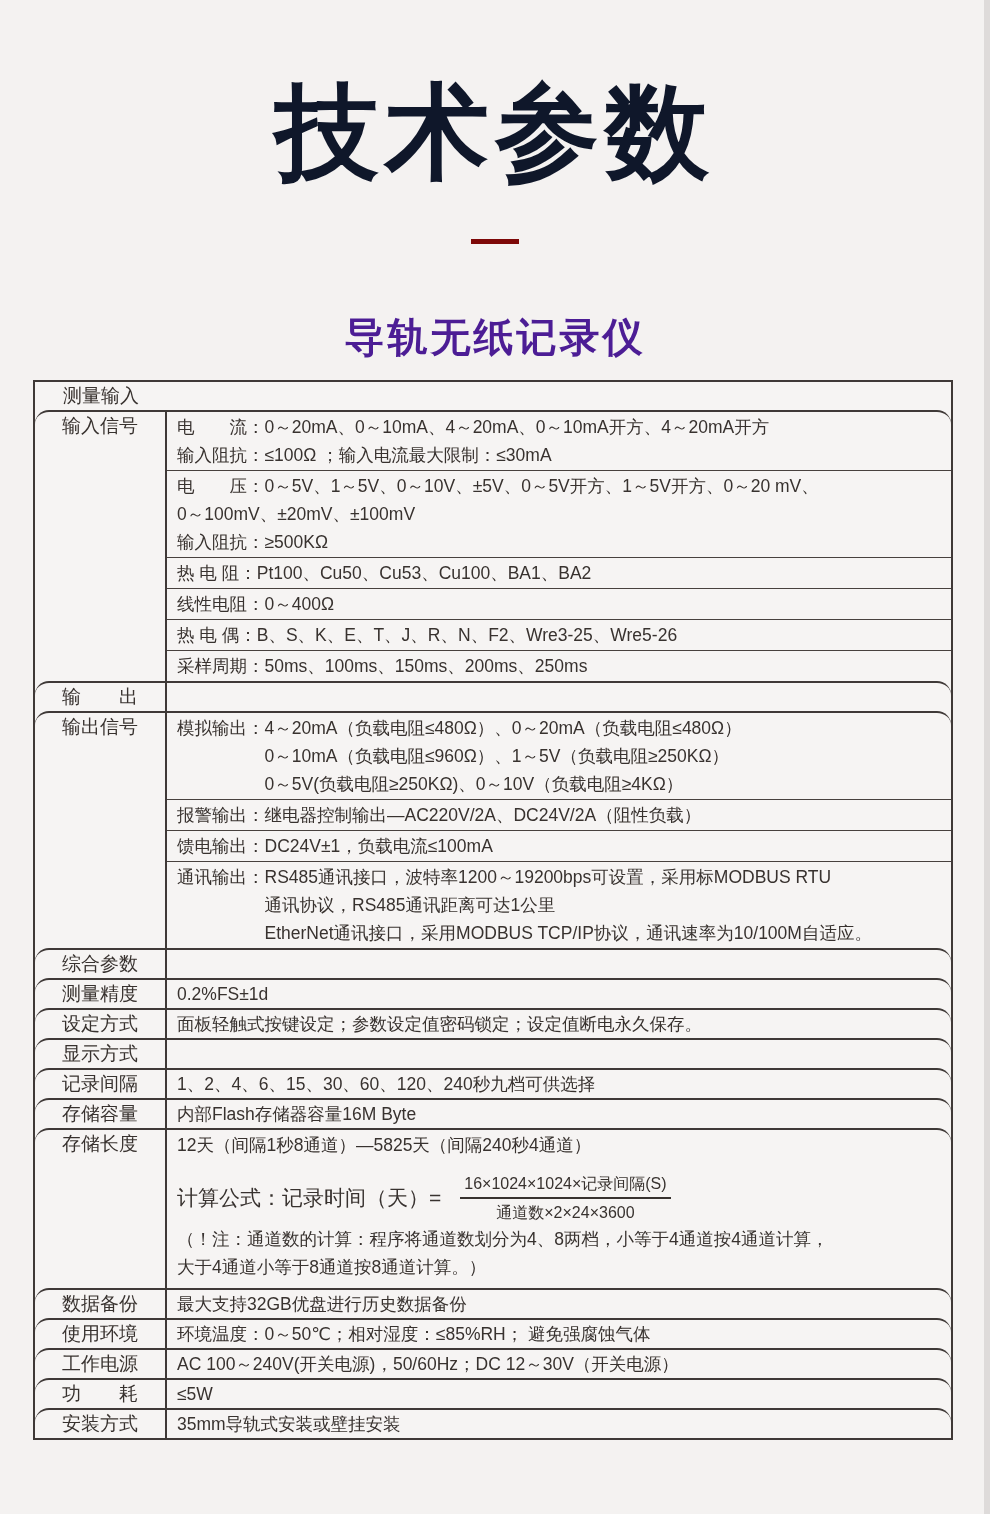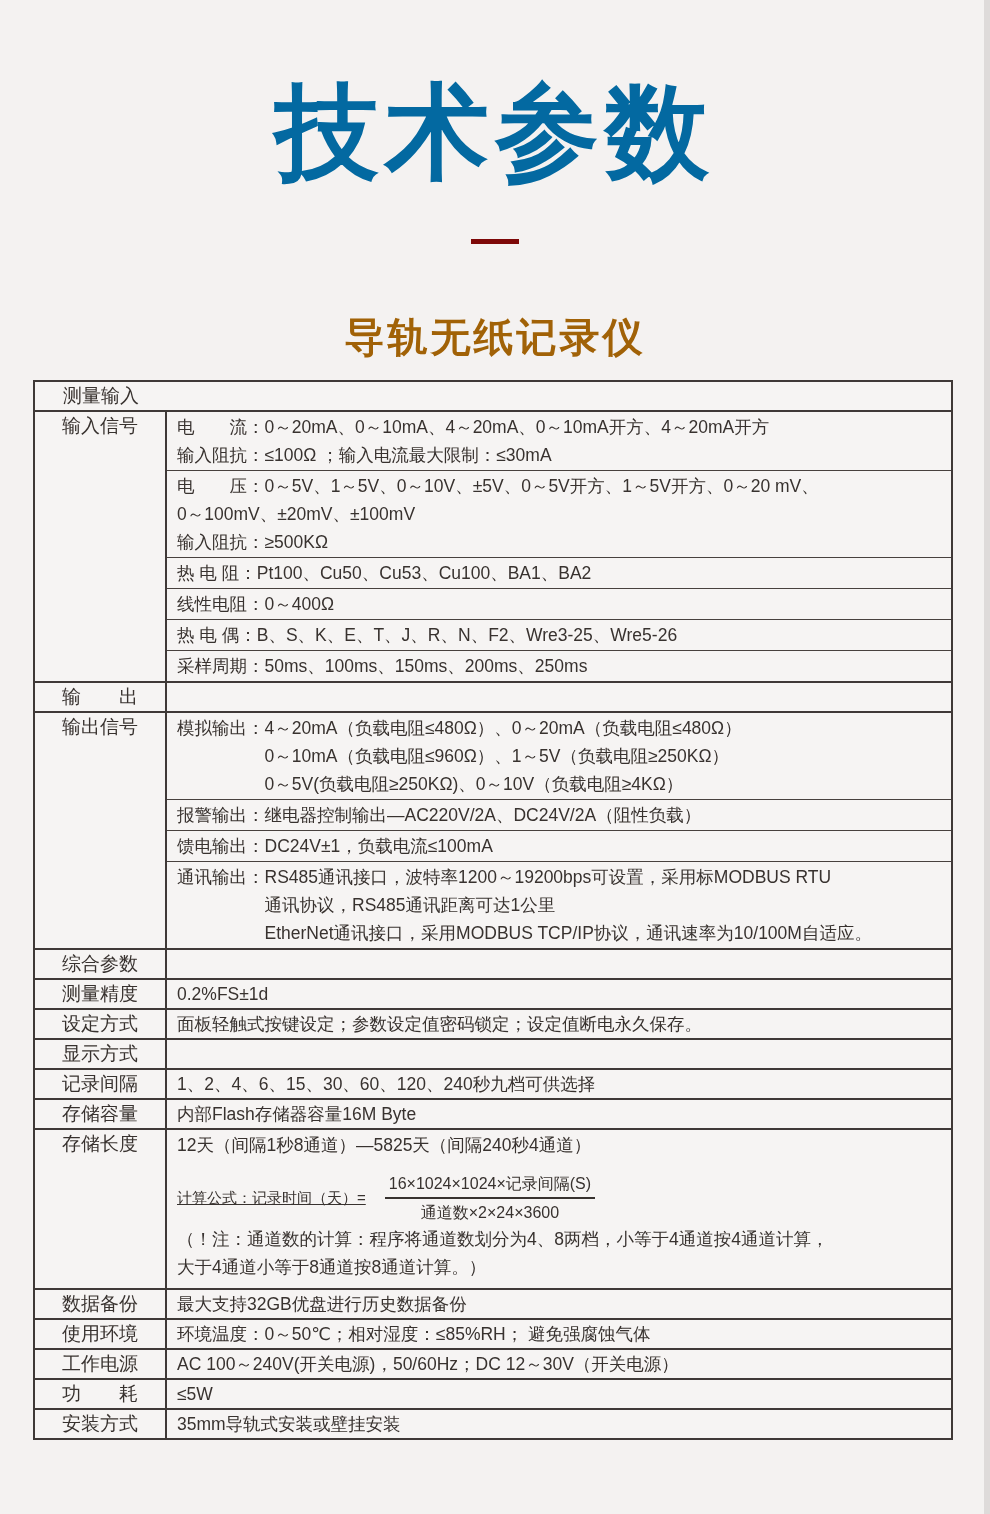--- a/index.html
+++ b/index.html
@@ -18,44 +18,44 @@
   }
   .edge-shade{
     position:absolute;top:0;right:0;width:6px;height:1514px;
     background:#dedbda;
   }
   .title{
     text-align:center;
     font-size:104px;
     font-weight:900;
     letter-spacing:6px;
-    color:#0369a1;
+    color:#0f172a;
     padding-top:78px;
     line-height:1.05;
   }
   .divider{
     width:48px;height:5px;
     margin:52px auto 0;
     background:var(--accent);
   }
   .subtitle{
     text-align:center;
     font-size:40px;
     font-weight:700;
     letter-spacing:3px;
-    color:#a16207;
+    color:#4c1d95;
     margin-top:66px;
   }
   .spec-table{
     margin:15px 33px 0;
     width:920px;
     border:2px solid var(--border);
     background:#f6f4f3;
   }
-  .row{display:flex;border-top:2px solid var(--border);}
+  .row{display:flex;border-top:2px solid var(--border);border-radius:14px;}
   .row:first-child{border-top:none;}
   .label{
     flex:0 0 132px;width:132px;
     border-right:2px solid var(--border);
     text-align:center;
     font-size:19px;
     line-height:28px;
     padding-top:0px;
     white-space:nowrap;
   }
@@ -67,21 +67,21 @@
   .subrow{padding:1px 0;}
   .row.section .content{min-height:26px;}
   .row.simple .content{padding:0;}
   
   .storage-block{padding:1px 0 7px;}
   .formula-row{
     display:flex;align-items:center;
     padding-left:10px;margin-top:12px;
     white-space:nowrap;
   }
-  .formula-prefix{font-size:15px;line-height:28px;text-decoration:underline;}
+  .formula-prefix{font-size:21px;line-height:28px;}
   .fraction{
     display:inline-block;text-align:center;
     font-size:16px;margin-left:19px;vertical-align:middle;
   }
   .fraction .num{
     display:block;line-height:25px;
     border-bottom:2px solid var(--ink);
     padding:0 4px 1px;
   }
   .fraction .den{display:block;line-height:25px;padding-top:1px;}

